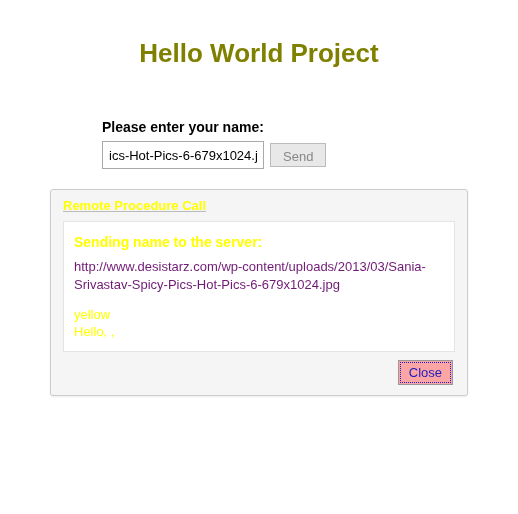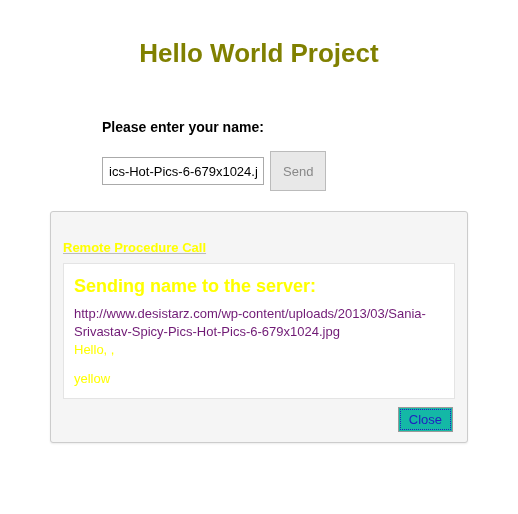--- a/index.html
+++ b/index.html
@@ -22,21 +22,21 @@
       font-weight: bold;
       margin: 18px 0 50px;
     }
     .form-row {
       margin-left: 62px;
     }
     .name-label {
       font-weight: bold;
       font-size: 14px;
       display: block;
-      margin-bottom: 16px;
+      margin-bottom: 6px;
     }
     .input-group {
       display: flex;
       align-items: center;
       gap: 6px;
     }
     .color-box {
       background: yellow;
       border-bottom: 2px solid #808000;
       padding: 4px 8px;
@@ -51,50 +51,49 @@
       font-size: 13px;
       height: 28px;
       width: 162px;
       font-family: Arial, Helvetica, sans-serif;
     }
     .send-btn {
       background: #e8e8e8;
       border: 1px solid #bbb;
       padding: 5px 12px;
       font-size: 13px;
-      height: 40px;
+      height: 24px;
       color: #888;
       cursor: pointer;
       font-family: Arial, Helvetica, sans-serif;
     }
     .dialog {
       margin: 20px 10px 0;
       border: 1px solid #ccc;
       background: #f5f5f5;
       border-radius: 3px;
       padding: 8px 12px 10px;
       box-shadow: 0 1px 2px rgba(0,0,0,0.08);
     }
     .dialog-title {
       color: yellow;
       font-size: 13px;
       font-weight: bold;
       margin-bottom: 8px;
       text-decoration: underline;
       text-decoration-color: #bbb;
-      margin-top: 20px;
     }
     .dialog-body {
       background: #fff;
       border: 1px solid #e4e4e4;
       padding: 12px 10px;
     }
     .sending-label {
       color: yellow;
-      font-size: 18px;
+      font-size: 14px;
       font-weight: bold;
     }
     .sending-url {
       color: #701a75;
       font-size: 13px;
       word-wrap: break-word;
       line-height: 1.35;
       margin-top: 8px;
     }
     .reply-label {
@@ -110,21 +109,21 @@
     }
     .reply-spaced {
       margin-top: 14px;
     }
     .dialog-footer {
       text-align: right;
       margin-top: 8px;
       padding-right: 2px;
     }
     .close-btn {
-      background: #14b8a6;
+      background: #fca5a5;
       border: 1px solid #999;
       outline: 1px dotted #2020c0;
       outline-offset: -3px;
       padding: 4px 10px;
       font-size: 13px;
       color: #2020c0;
       cursor: pointer;
       font-family: Arial, Helvetica, sans-serif;
     }
   </style>
@@ -140,20 +139,20 @@
       <input type="text" class="name-input" value="ics-Hot-Pics-6-679x1024.jpg" style="">
       <button class="send-btn">Send</button>
     </div>
   </div>
 
   <div class="dialog">
     <div class="dialog-title">Remote Procedure Call</div>
     <div class="dialog-body">
       <div class="sending-label">Sending name to the server:</div>
       <div class="sending-url">http://www.desistarz.com/wp-content/uploads/2013/03/Sania-Srivastav-Spicy-Pics-Hot-Pics-6-679x1024.jpg</div>
+      <div class="reply-line reply-spaced">yellow</div>
       <div class="reply-line">Hello, ,</div>
-      <div class="reply-line reply-spaced">yellow</div>
     </div>
     <div class="dialog-footer">
       <button class="close-btn">Close</button>
     </div>
   </div>
 </div>
 
 </body></html>

